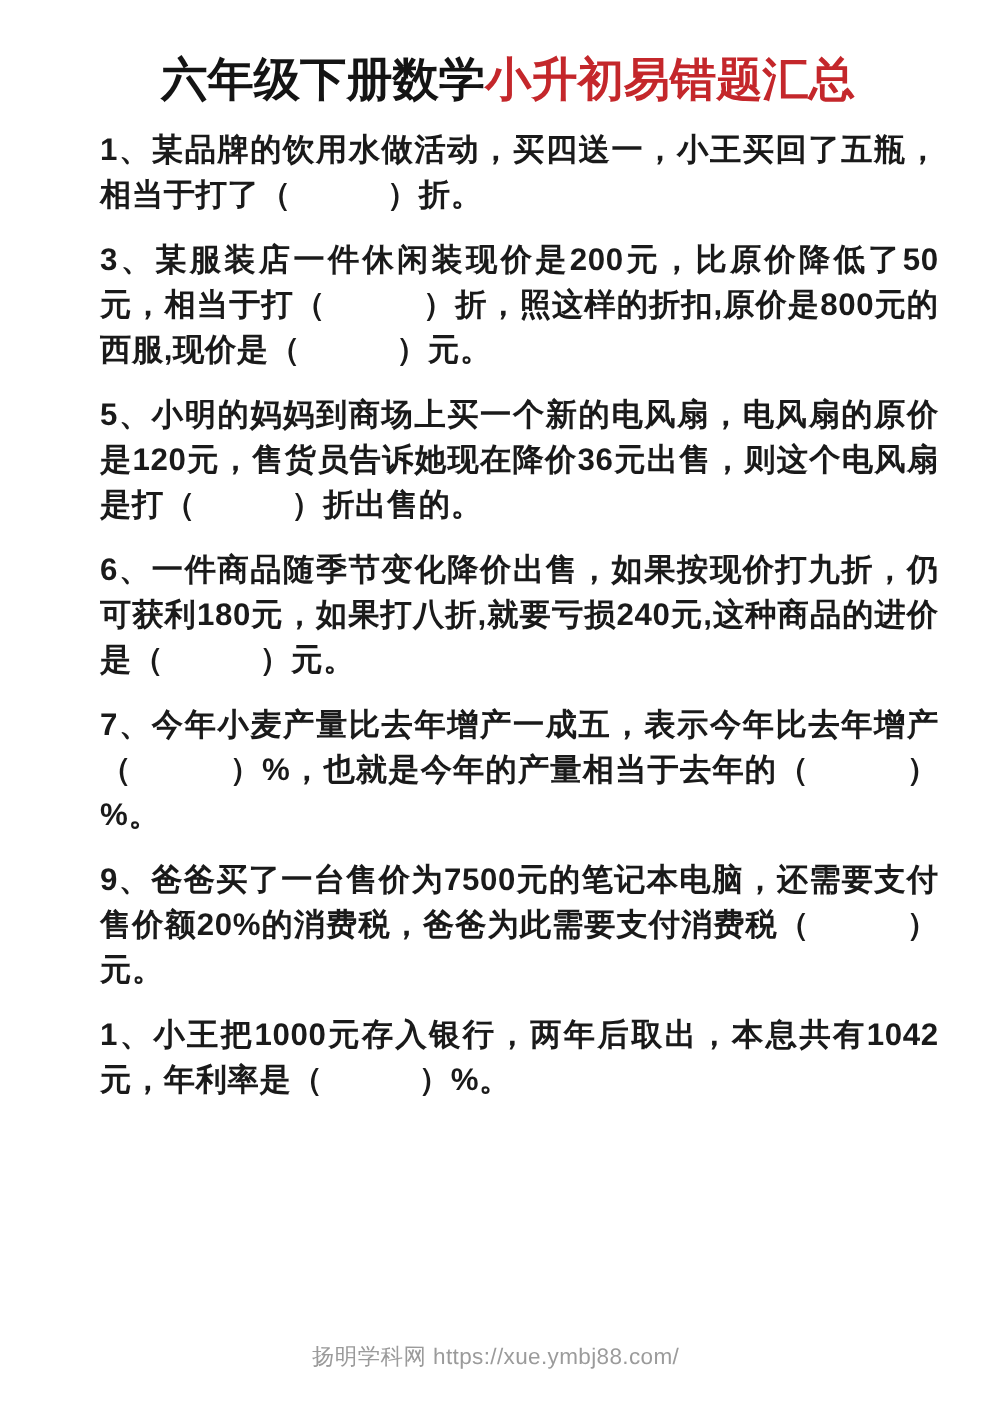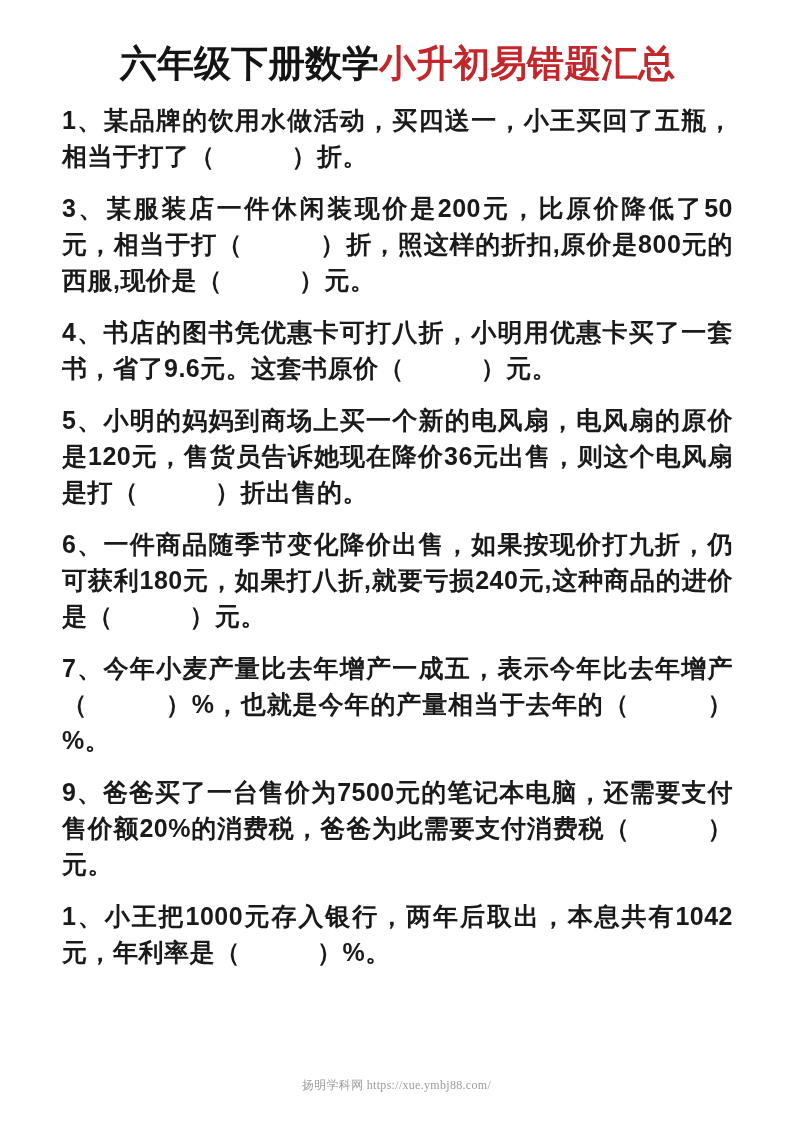--- a/index.html
+++ b/index.html
@@ -9,21 +9,21 @@
     font-family: "Liberation Sans", sans-serif;
   }
   .page {
     position: relative;
     width: 793px;
     height: 1122px;
     background: #ffffff;
     overflow: hidden;
   }
   .sheet {
-    padding: 42px 44px 0 46px;
+    padding: 42px 44px 0 64px;
   }
   .title {
     margin: 0 0 12px 0;
     text-align: center;
     font-size: 37px;
     line-height: 44px;
     font-weight: 800;
     color: #141414;
     white-space: nowrap;
   }
@@ -42,40 +42,38 @@
     text-align: justify;
     text-justify: inter-ideograph;
     letter-spacing: 0.5px;
   }
   .footer {
     position: absolute;
     left: 0;
     right: 0;
     bottom: 26px;
     text-align: center;
-    font-size: 12px;
+    font-size: 18px;
     line-height: 22px;
     font-weight: 400;
     color: #9b9b9b;
     letter-spacing: 0.3px;
-    font-family: Liberation Serif, serif;
   }
 </style>
 </head>
 <body>
 
 <div class="page">
   <div class="sheet">
 
     <h1 class="title"><span class="t-black">六年级下册数学</span><span class="t-red">小升初易错题汇总</span></h1>
 
     <div class="questions">
       <p class="q"><span>1、</span><span>某品牌的饮用水做活动，买四送一，小王买回了五瓶，相当于打了（　　　）折。</span></p>
       <p class="q"><span>3、</span><span>某服装店一件休闲装现价是200元，比原价降低了50元，相当于打（　　　）折，照这样的折扣,原价是800元的西服,现价是（　　　）元。</span></p>
-      <p class="q"><span>4、</span><span>书店的图书凭优惠卡可打八折，小明用优惠卡买了一套书，省了9.6元。这套书原价（　　　）元。</span></p>
       <p class="q"><span>5、</span><span>小明的妈妈到商场上买一个新的电风扇，电风扇的原价是120元，售货员告诉她现在降价36元出售，则这个电风扇是打（　　　）折出售的。</span></p>
       <p class="q"><span>6、</span><span>一件商品随季节变化降价出售，如果按现价打九折，仍可获利180元，如果打八折,就要亏损240元,这种商品的进价是（　　　）元。</span></p>
       <p class="q"><span>7、</span><span>今年小麦产量比去年增产一成五，表示今年比去年增产（　　　）%，也就是今年的产量相当于去年的（　　　）%。</span></p>
       <p class="q"><span>9、</span><span>爸爸买了一台售价为7500元的笔记本电脑，还需要支付售价额20%的消费税，爸爸为此需要支付消费税（　　　）元。</span></p>
       <p class="q"><span>1、</span><span>小王把1000元存入银行，两年后取出，本息共有1042元，年利率是（　　　）%。</span></p>
     </div>
   </div>
 
   <div class="footer"><span>扬明学科网</span> <span>https://xue.ymbj88.com/</span></div>
 </div>

